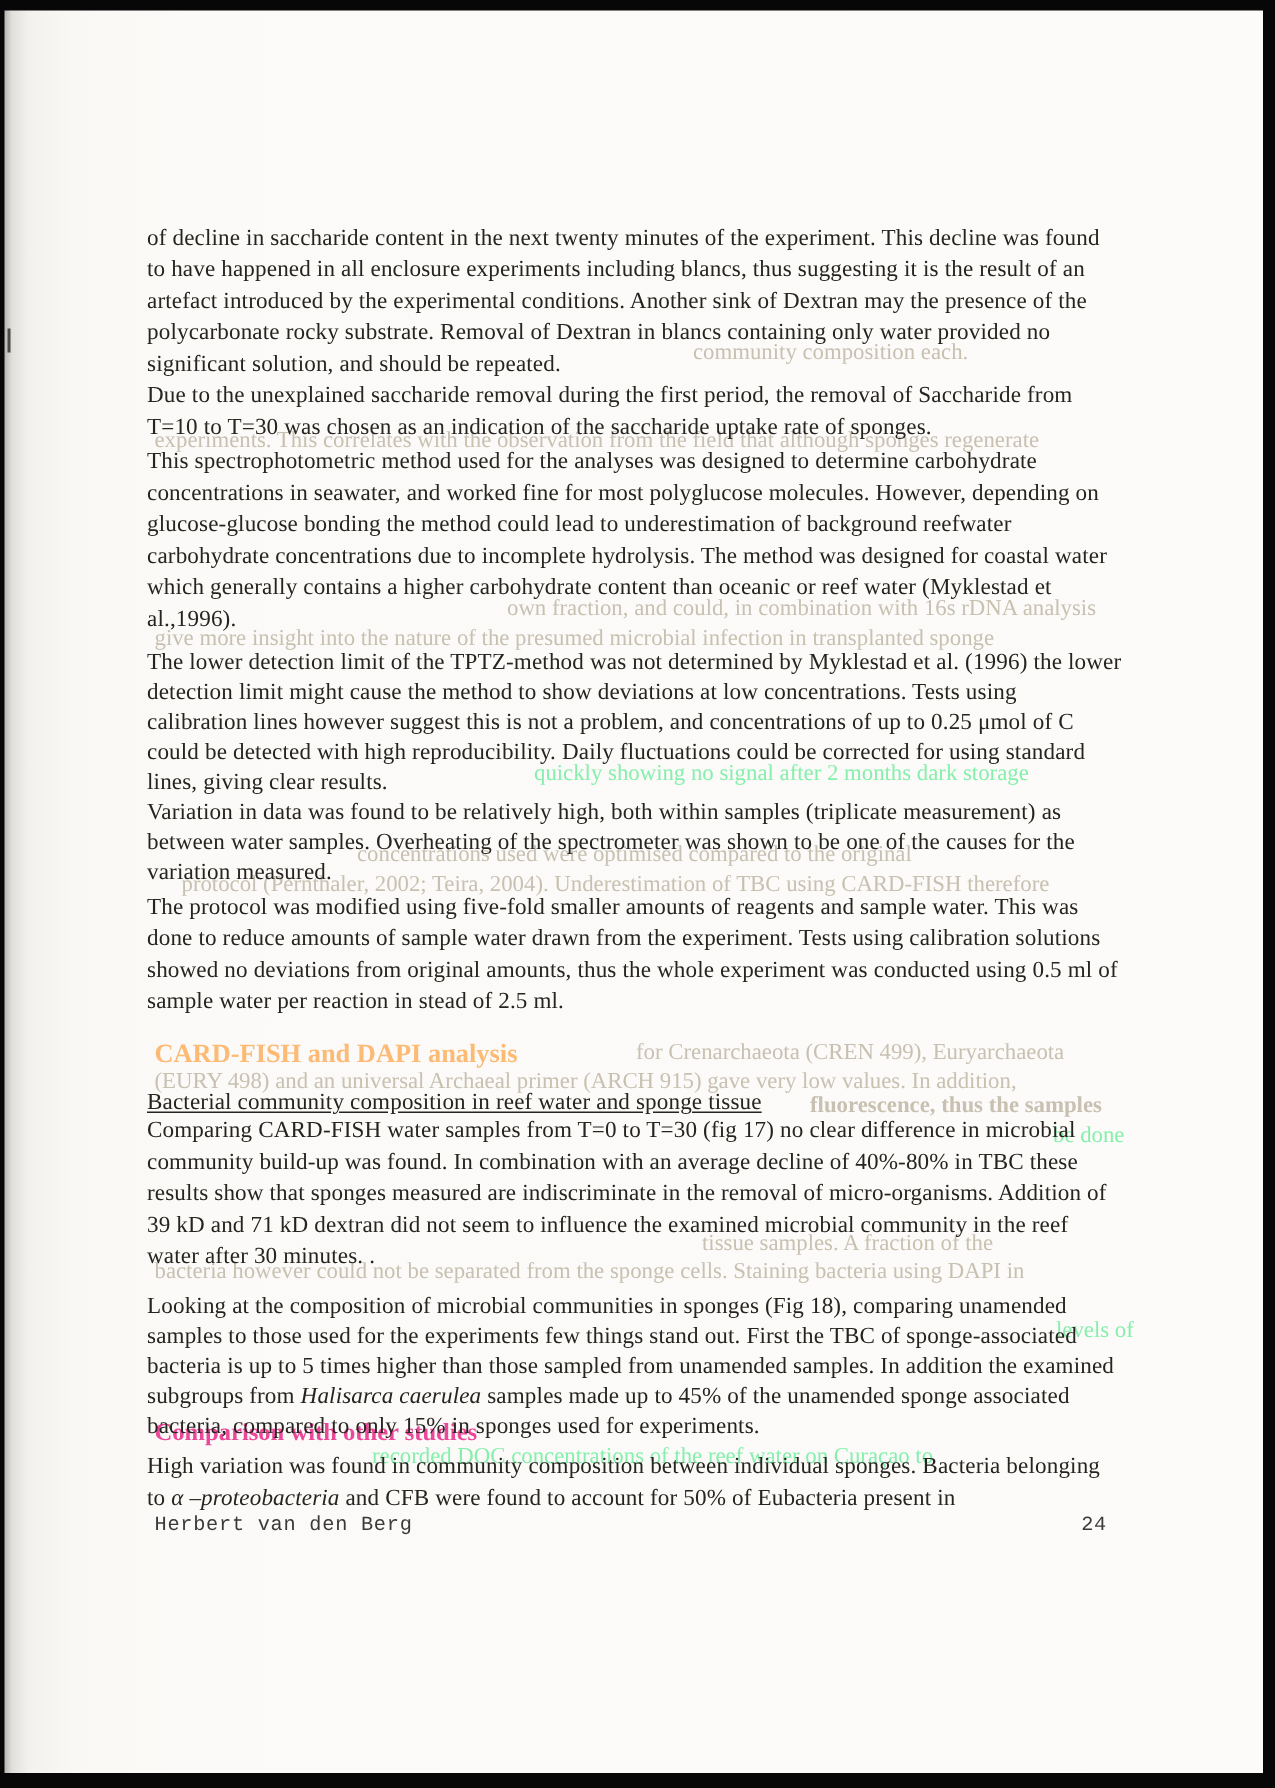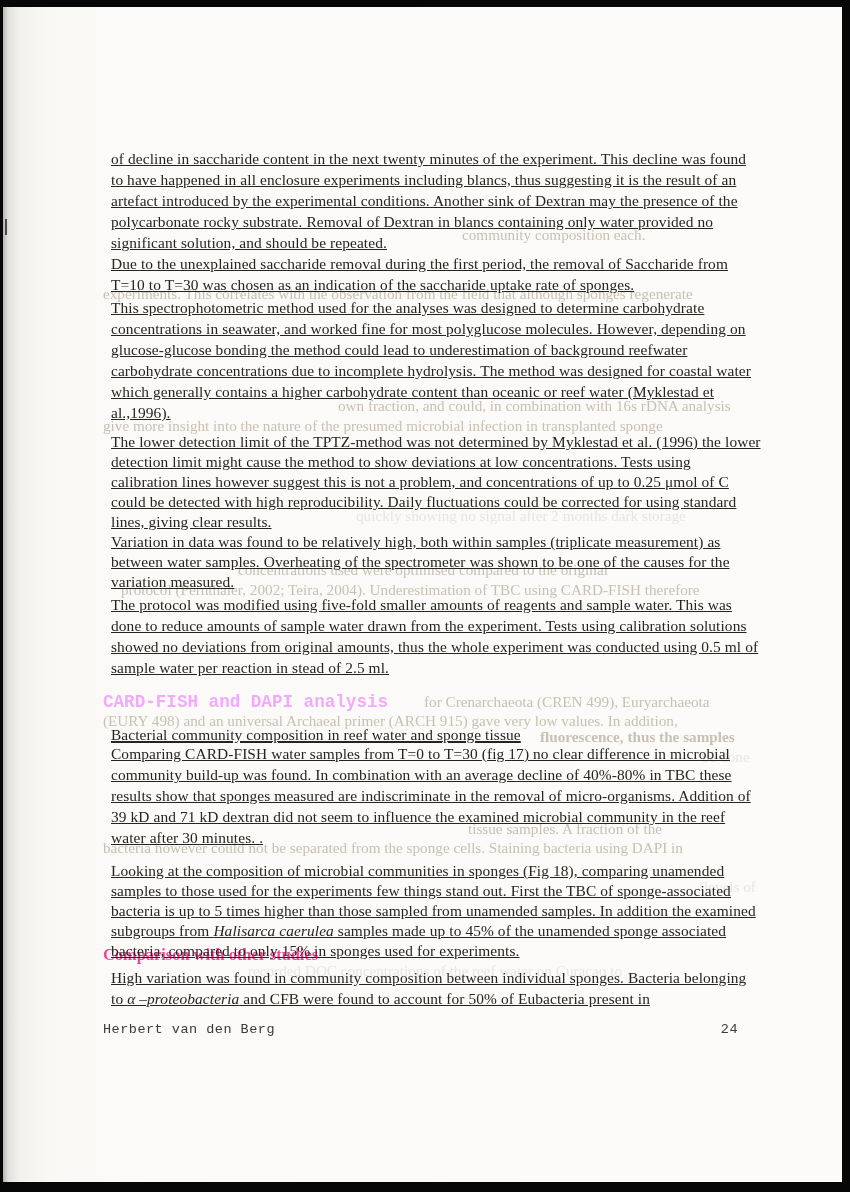--- a/index.html
+++ b/index.html
@@ -1,37 +1,37 @@
 <!DOCTYPE html>
 <html><head>
 <meta charset="utf-8">
 <style>
   html,body{margin:0;padding:0;background:#000;}
   .canvas{position:relative;width:850px;height:1192px;background:#070707;overflow:hidden;
           font-family:"Liberation Serif",serif;}
   .page{position:absolute;left:3px;top:7px;width:839px;height:1175px;
         background:linear-gradient(90deg,#b7b5b0 0px,#e2e0dc 5px,#f2f1ee 16px,#f9f8f5 45px,#fbfaf8 120px,#fcfbf9 100%);}
   .edge-mark{position:absolute;left:2px;top:212px;width:2px;height:16px;background:#4a4a48;}
-  .txt{position:absolute;left:111px;width:650px;font-size:15.4px;line-height:21px;
-       color:#26241f;letter-spacing:0.1px;text-decoration:underline;}
+  .txt{position:absolute;left:98px;width:650px;font-size:15.4px;line-height:21px;
+       color:#26241f;letter-spacing:0.1px;}
   .lh20{line-height:20px;}
   .block{display:block;}
   .i{font-style:italic;}
-  .heading{position:absolute;left:103px;font-size:17.6px;font-weight:bold;color:#f0abfc;line-height:22px;font-family:Liberation Mono, monospace;}
+  .heading{position:absolute;left:103px;font-size:17.6px;font-weight:bold;color:#fdba74;line-height:22px;}
   .subhead{text-decoration:underline;text-underline-offset:2px;}
   .ghost{position:absolute;font-size:15.2px;line-height:20px;color:#c8c1b1;white-space:nowrap;
          filter:blur(0.4px);z-index:1;}
-  .gfaint{color:#e5e5e5;}
+  .gfaint{color:#86efac;}
   .gbold{font-weight:bold;font-size:16.4px;color:#ec4899;}
   .fore{z-index:2;}
   .footer{position:absolute;left:103px;top:1010px;width:645px;display:flex;
           justify-content:space-between;align-items:flex-end;
           font-family:"Liberation Mono","DejaVu Sans Mono",monospace;
           font-size:13.5px;color:#3a3a38;z-index:2;letter-spacing:0.5px;}
-  .pagenum{padding-right:10px;margin-top:12px;}
+  .pagenum{padding-right:10px;}
 </style>
 </head>
 <body>
 
 <div class="canvas">
   <div class="page">
     <span class="edge-mark"></span>
   </div>
 
   <div id="ghost-layer">

